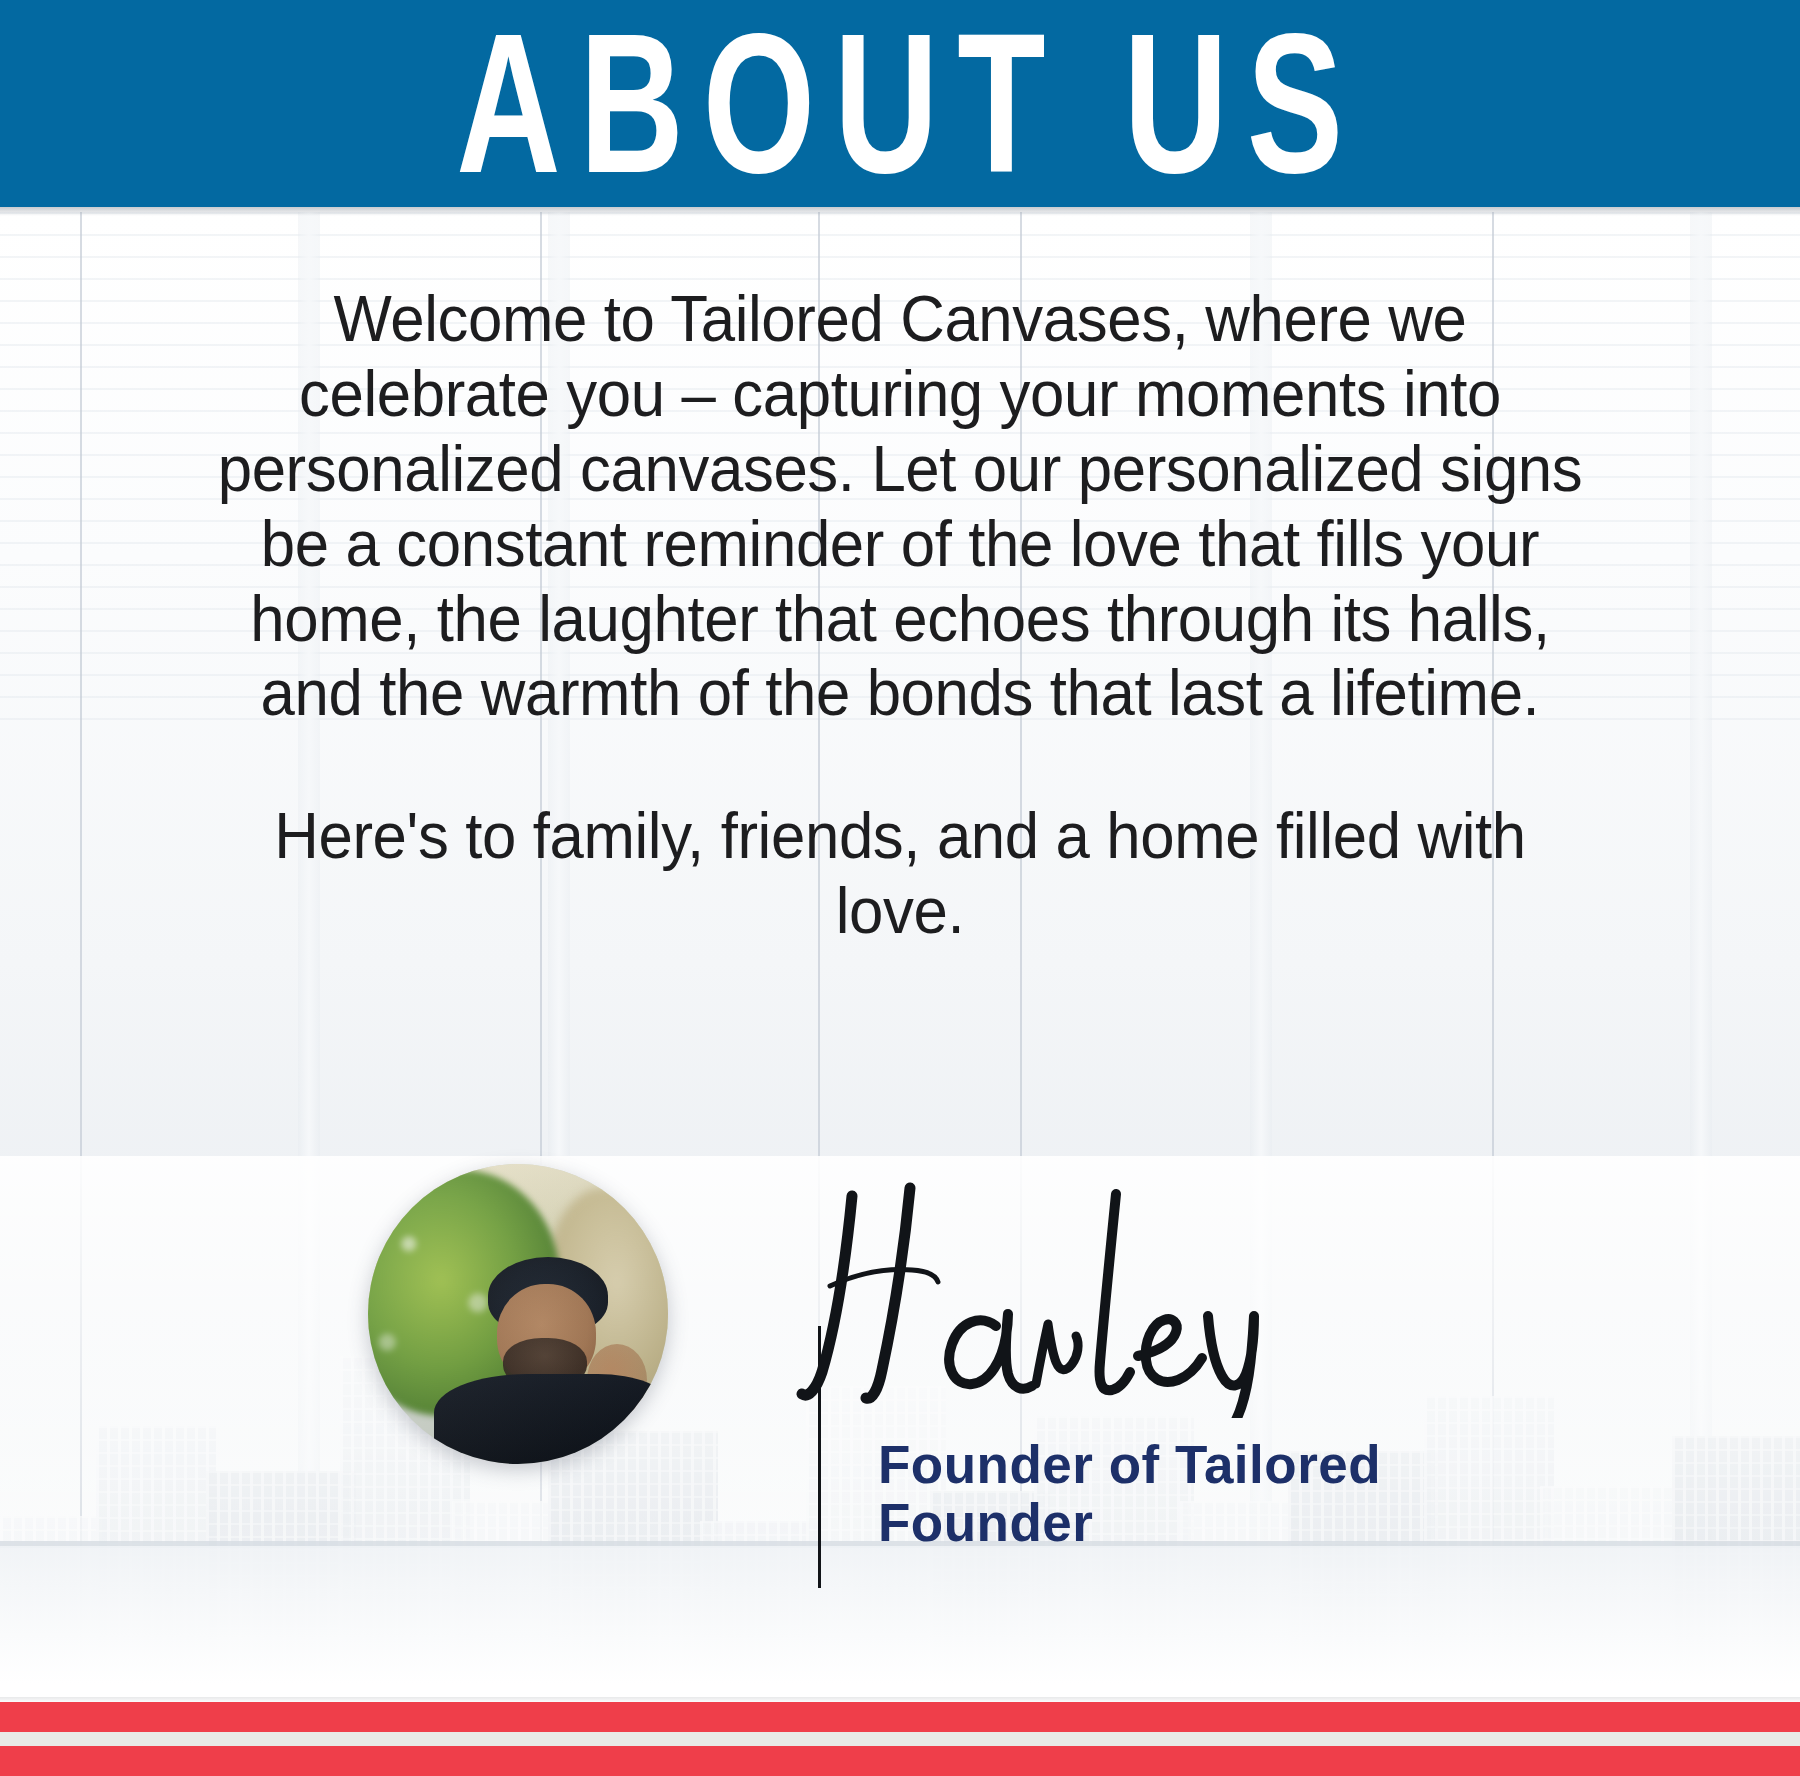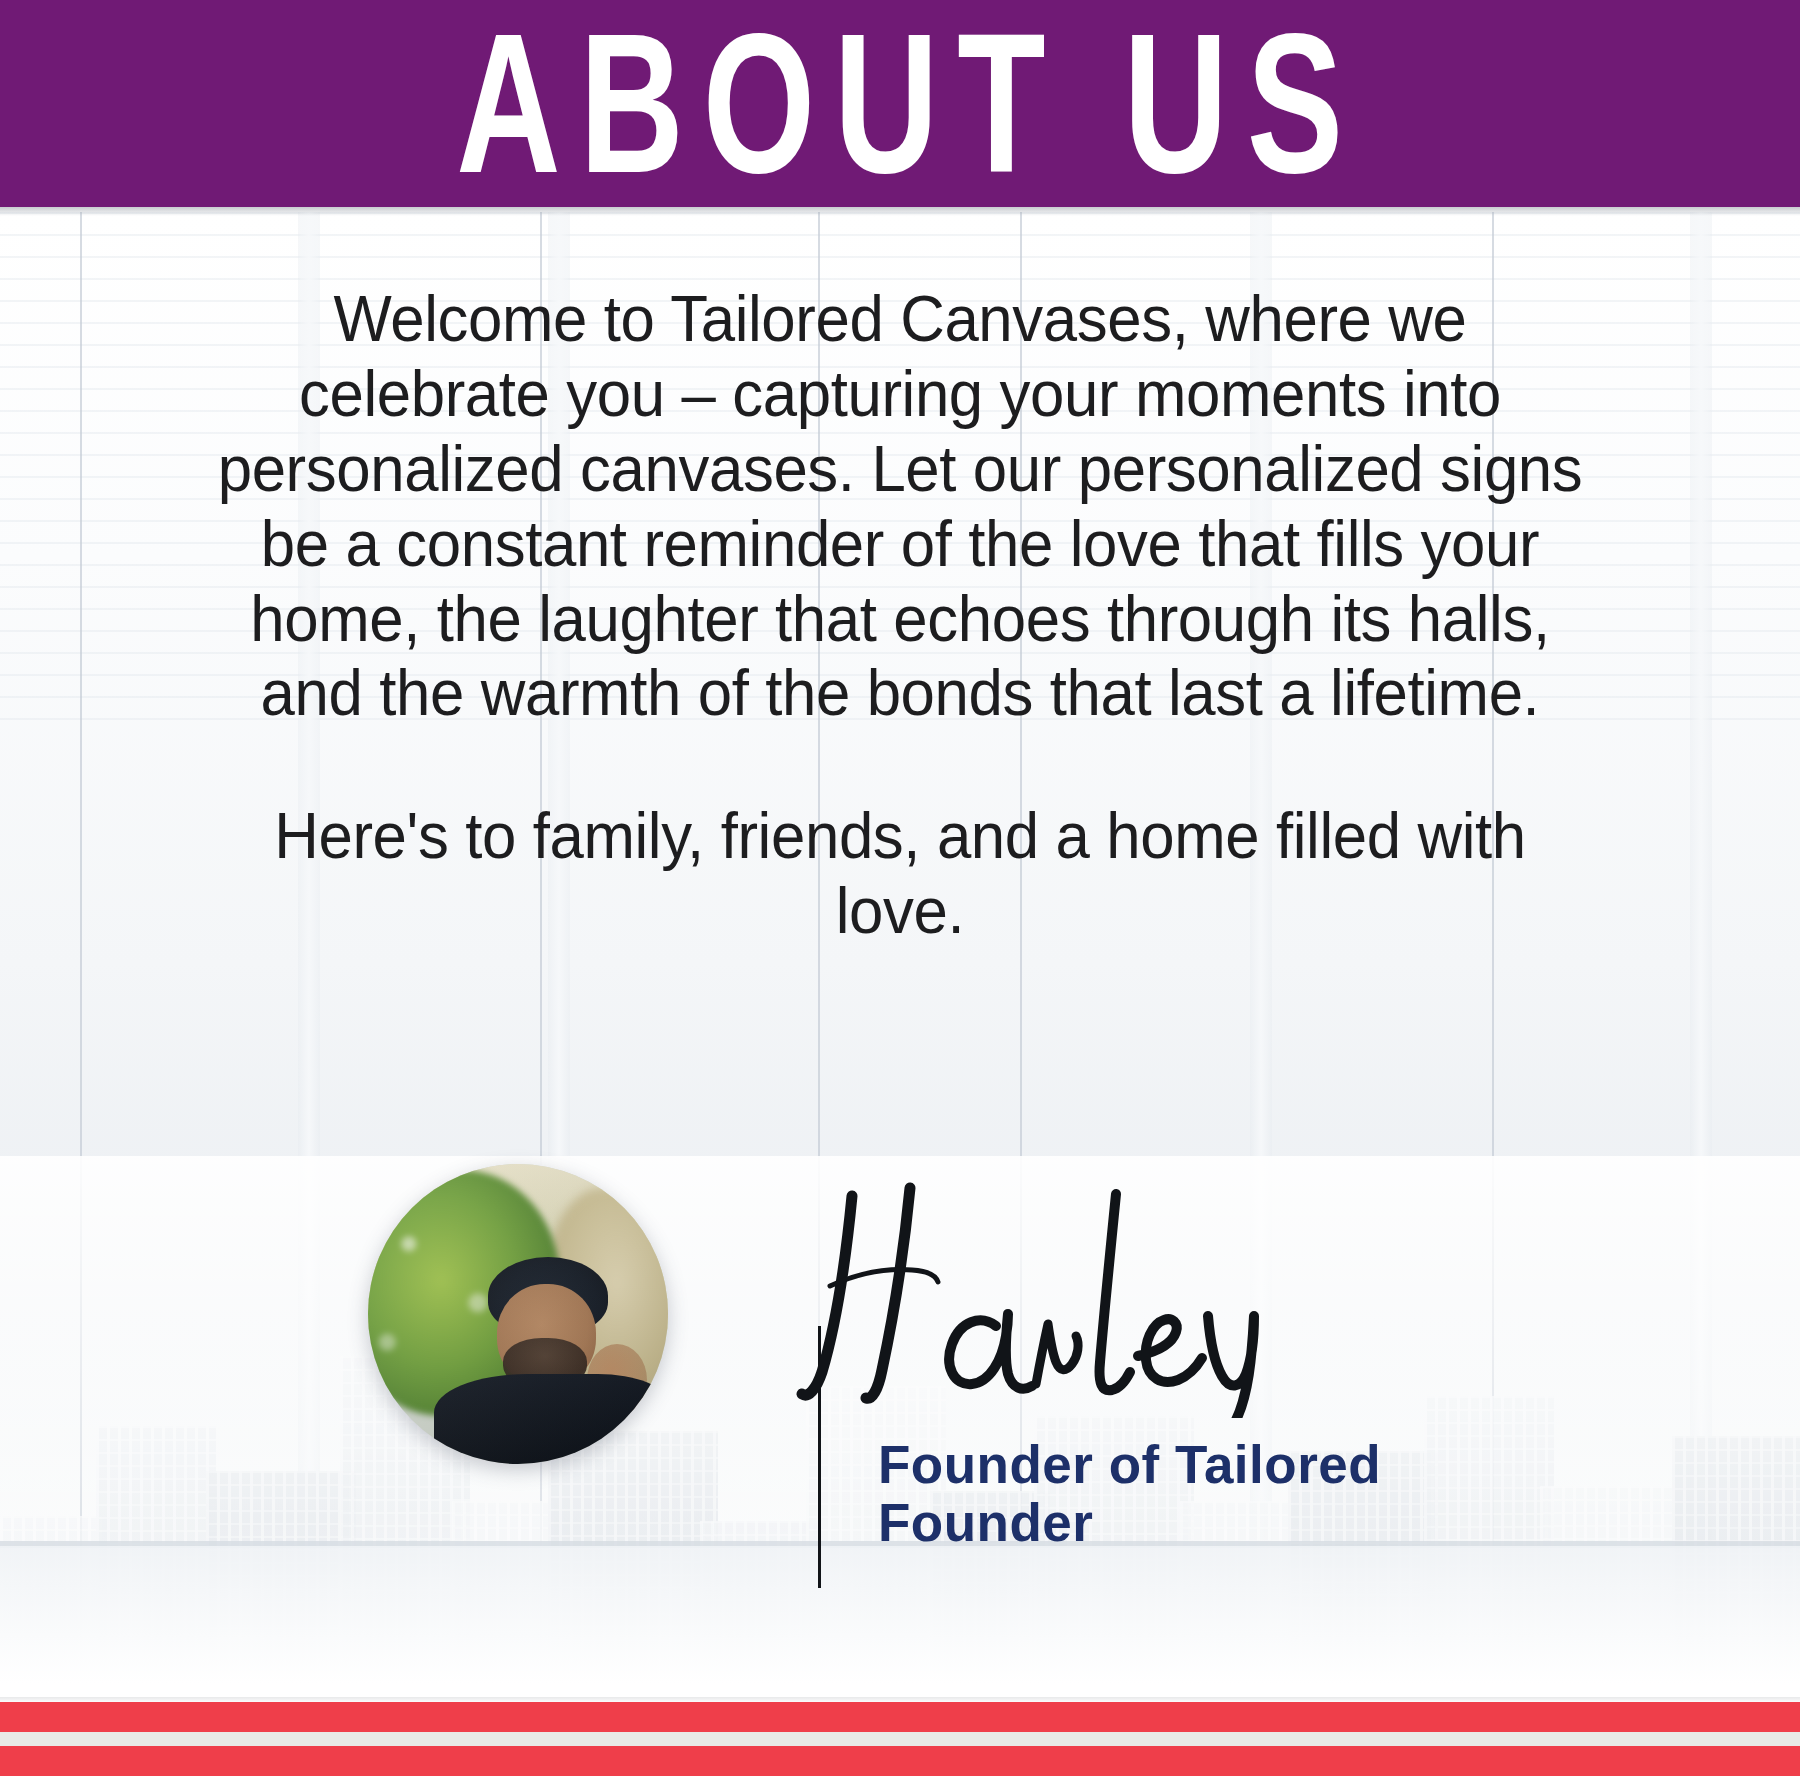--- a/index.html
+++ b/index.html
@@ -237,21 +237,21 @@
       <div class="bld" style="left:1672px;width:128px;height:280px;">
           <div class="win-grid"></div>
         </div>
       <div class="haze"></div>
     </div>
 
     <div class="sill"></div>
     <div class="floor"></div>
   </div>
 
-  <div class="banner" id="banner" style="background: #701a75;">
+  <div class="banner" id="banner" style="background: #0369a1;">
     <div class="banner-title" style="color: rgb(255, 255, 255);">ABOUT US</div>
   </div>
   <div class="banner-shadow"></div>
 
   <div class="copy" style="color: rgb(29, 29, 31);">
     <p>Welcome to Tailored Canvases, where we celebrate you – capturing your moments into personalized canvases. Let our personalized signs be a constant reminder of the love that fills your home, the laughter that echoes through its halls, and the warmth of the bonds that last a lifetime.</p>
     <div class="gap"></div>
     <p>Here's to family, friends, and a home filled with love.</p>
   </div>
 

